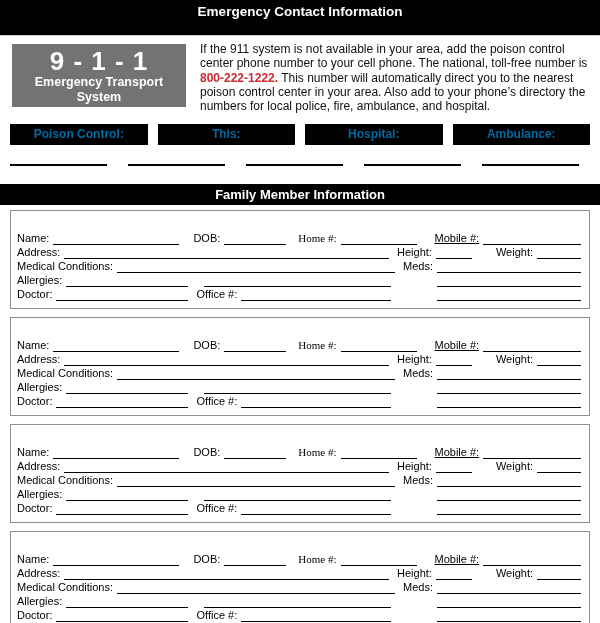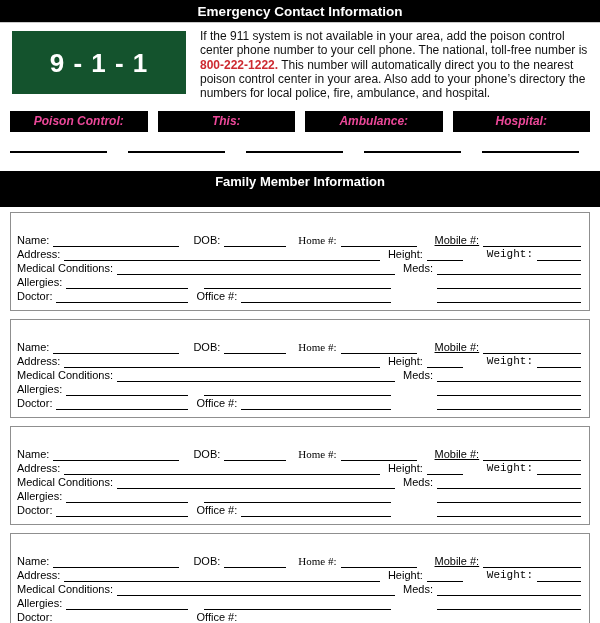--- a/index.html
+++ b/index.html
@@ -2,72 +2,73 @@
 <html><head>
 <meta charset="utf-8">
 <style>
   * { margin:0; padding:0; box-sizing:border-box; }
   html,body { width:600px; height:623px; background:#fff; overflow:hidden;
     font-family:"Liberation Sans","DejaVu Sans",sans-serif; color:#000; }
 
   .page { width:600px; height:623px; position:relative; }
 
   .black-bar { background:#000; color:#fff; text-align:center; font-weight:bold; }
-  .top-bar { height:23px; line-height:23px; font-size:13.5px; border-bottom:1px solid #c9c9c9; }
-  .family-bar { height:36px; line-height:21px; font-size:13px; margin-top:17px; }
+  .top-bar { height:36px; line-height:23px; font-size:13.5px; border-bottom:1px solid #c9c9c9; }
+  .family-bar { height:21px; line-height:21px; font-size:13px; margin-top:17px; }
 
   .intro { display:flex; margin:6px 12px 0; height:72px; }
-  .red-box { width:174px; height:63px; margin-top:2px; background:#14532d; color:#fff;
+  .red-box { width:174px; height:63px; margin-top:2px; background:#737373; color:#fff;
     text-align:center; display:flex; flex-direction:column; justify-content:center; flex:none; }
   .red-911 { font-size:26px; font-weight:bold; line-height:28px; letter-spacing:1px; }
   .red-words { font-size:12px; font-weight:bold; line-height:14px; }
   .red-caption { font-size:12.5px; font-weight:bold; line-height:15px; }
   .intro-text { margin-left:14px; width:392px; font-size:12px; line-height:14.3px; color:#111; }
   .phone-red { color:#cd2a31; font-weight:bold; }
 
   .contact-labels { display:flex; gap:10px; margin:10px 10px 0; }
-  .contact-label { flex:1; height:21px; line-height:21px; background:#000; color:#ec4899;
-    font-weight:bold; font-size:12px; text-align:center; white-space:nowrap;font-style:italic; }
+  .contact-label { flex:1; height:21px; line-height:21px; background:#000; color:#0369a1;
+    font-weight:bold; font-size:12px; text-align:center; white-space:nowrap; }
 
   .contact-lines { display:flex; gap:10px; margin:19px 10px 0; }
   .contact-line-cell { flex:1; height:3px; }
   .contact-line { width:90%; border-bottom:2px solid #000; height:2px; }
 
   .blocks { margin:5px 10px 0; }
   .member-block { width:580px; height:99px; border:1px solid #8f8f8f; margin-bottom:8px;
     padding:4px 8px 7px 6px; display:flex; flex-direction:column; justify-content:flex-end; }
   .frow { display:flex; align-items:flex-end; font-size:11px; line-height:14px; }
   .lbl { white-space:nowrap; padding-right:4px; }
   .line { display:block; border-bottom:1.5px solid #000; height:3px; }
   .flex1 { flex:1 1 auto; }
   .g8{margin-left:8px;} .g12{margin-left:12px;font-family:Liberation Serif, serif;} .g14{margin-left:14px;}
-  .g16{margin-left:16px;} .g18{margin-left:18px;text-decoration:underline;} .g24{margin-left:24px;font-family:Liberation Mono, monospace;}
+  .g16{margin-left:16px;} .g18{margin-left:18px;text-decoration:underline;} .g24{margin-left:24px;}
   .w-name{width:126px;} .w-dob{width:62px;} .w-home{width:76px;}
   .w-height{width:36px;} .w-weight{width:44px;} .w-right{width:144px;}
   .w-allerg{width:122px;} .w-mid{flex:1 1 auto; margin-right:46px;} .w-doctor{width:132px;}
 </style>
 </head>
 <body>
 
 <div class="page">
 
   <div class="black-bar top-bar">Emergency Contact Information</div>
 
   <div class="intro">
     <div class="red-box">
       <div class="red-911">9 - 1 - 1</div>
+      <div class="red-caption">Emergency Transport System</div>
     </div>
     <div class="intro-text"><span>If the 911 system is not available in your area, add the poison control center phone number to your cell phone. The national, toll-free number is </span><span class="phone-red">800-222-1222.</span><span> This number will automatically direct you to the nearest poison control center in your area. Also add to your phone’s directory the numbers for local police, fire, ambulance, and hospital.</span></div>
   </div>
 
   <div class="contact-labels">
     <div class="contact-label">Poison Control:</div>
     <div class="contact-label">This:</div>
+    <div class="contact-label">Hospital:</div>
     <div class="contact-label">Ambulance:</div>
-    <div class="contact-label">Hospital:</div>
   </div>
 
   <div class="contact-lines">
     <div class="contact-line-cell">
         <div class="contact-line"></div>
       </div>
     <div class="contact-line-cell">
         <div class="contact-line"></div>
       </div>
     <div class="contact-line-cell">

